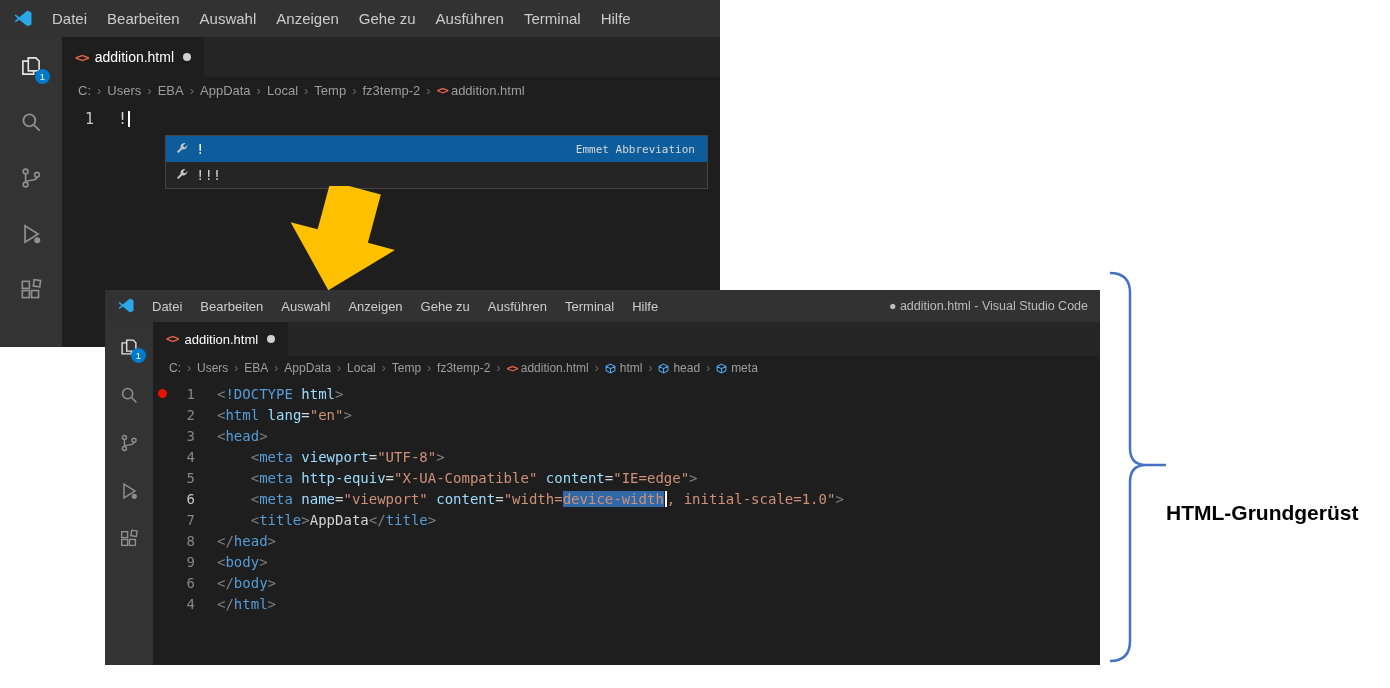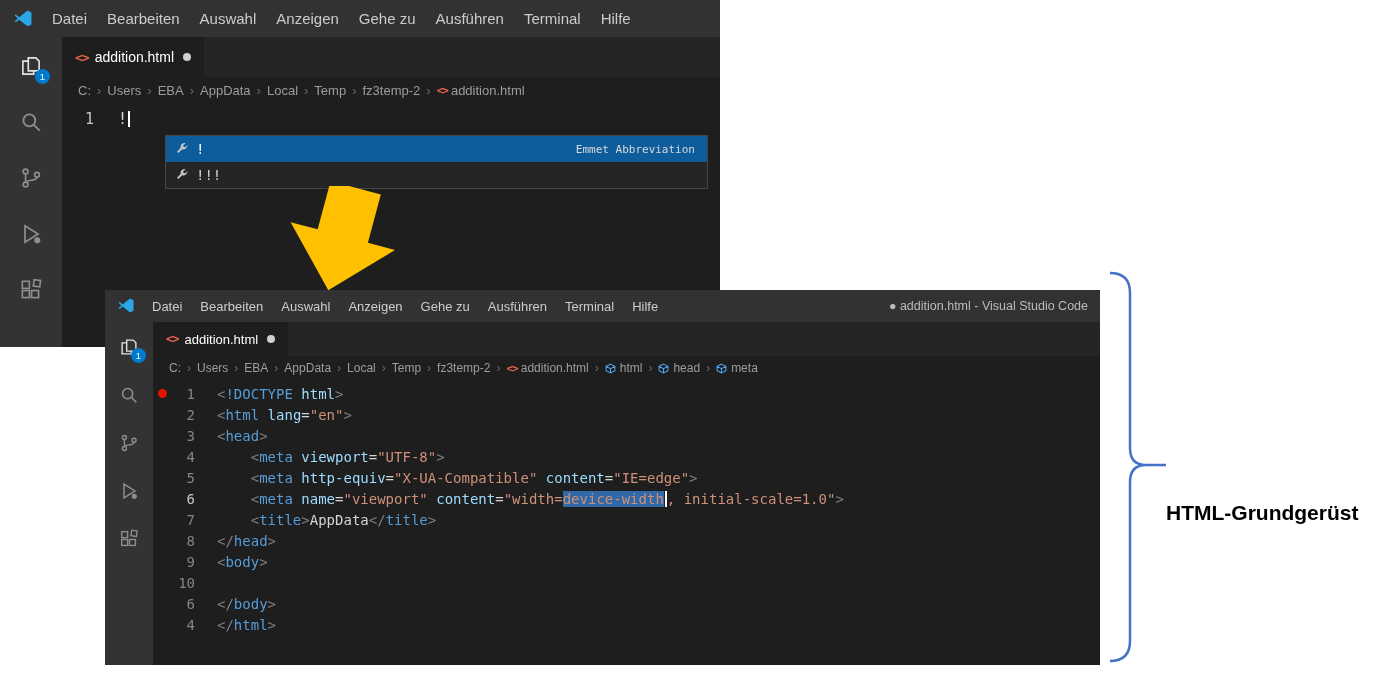--- a/index.html
+++ b/index.html
@@ -348,21 +348,20 @@
         <div class="editor">
             <div class="code-line"><span class="bp-col"><span class="bp"></span></span><span class="ln">1</span><span class="tk p">&lt;</span><span class="tk t">!DOCTYPE</span><span class="tk w"> </span><span class="tk a">html</span><span class="tk p">&gt;</span></div>
             <div class="code-line"><span class="bp-col"></span><span class="ln">2</span><span class="tk p">&lt;</span><span class="tk t">html</span><span class="tk w"> </span><span class="tk a">lang</span><span class="tk w">=</span><span class="tk v">"en"</span><span class="tk p">&gt;</span></div>
             <div class="code-line"><span class="bp-col"></span><span class="ln">3</span><span class="tk p">&lt;</span><span class="tk t">head</span><span class="tk p">&gt;</span></div>
             <div class="code-line"><span class="bp-col"></span><span class="ln">4</span><span class="tk w">    </span><span class="tk p">&lt;</span><span class="tk t">meta</span><span class="tk w"> </span><span class="tk a">viewport</span><span class="tk w">=</span><span class="tk v">"UTF-8"</span><span class="tk p">&gt;</span></div>
             <div class="code-line"><span class="bp-col"></span><span class="ln">5</span><span class="tk w">    </span><span class="tk p">&lt;</span><span class="tk t">meta</span><span class="tk w"> </span><span class="tk a">http-equiv</span><span class="tk w">=</span><span class="tk v">"X-UA-Compatible"</span><span class="tk w"> </span><span class="tk a">content</span><span class="tk w">=</span><span class="tk v">"IE=edge"</span><span class="tk p">&gt;</span></div>
             <div class="code-line"><span class="bp-col"></span><span class="ln cur">6</span><span class="tk w">    </span><span class="tk p">&lt;</span><span class="tk t">meta</span><span class="tk w"> </span><span class="tk a">name</span><span class="tk w">=</span><span class="tk v">"viewport"</span><span class="tk w"> </span><span class="tk a">content</span><span class="tk w">=</span><span class="tk v">"width=</span><span class="tk v sel">device-width</span><span class="tk caret"></span><span class="tk v">, initial-scale=1.0"</span><span class="tk p">&gt;</span></div>
             <div class="code-line"><span class="bp-col"></span><span class="ln">7</span><span class="tk w">    </span><span class="tk p">&lt;</span><span class="tk t">title</span><span class="tk p">&gt;</span><span class="tk w">AppData</span><span class="tk p">&lt;/</span><span class="tk t">title</span><span class="tk p">&gt;</span></div>
             <div class="code-line"><span class="bp-col"></span><span class="ln">8</span><span class="tk p">&lt;/</span><span class="tk t">head</span><span class="tk p">&gt;</span></div>
             <div class="code-line"><span class="bp-col"></span><span class="ln">9</span><span class="tk p">&lt;</span><span class="tk t">body</span><span class="tk p">&gt;</span></div>
-            <div class="code-line"><span class="bp-col"></span><span class="ln">10</span></div>
             <div class="code-line"><span class="bp-col"></span><span class="ln">6</span><span class="tk p">&lt;/</span><span class="tk t">body</span><span class="tk p">&gt;</span></div>
             <div class="code-line"><span class="bp-col"></span><span class="ln">4</span><span class="tk p">&lt;/</span><span class="tk t">html</span><span class="tk p">&gt;</span></div>
           </div>
       </div>
     </div>
   </div>
 
   <svg class="brace-svg" width="90" height="410" viewBox="0 0 90 410">
     <path d="M10 10 Q30 10 30 30 L30 185 Q30 202 46 202 Q30 202 30 219 L30 378 Q30 398 10 398 M46 202 L66 202" fill="none" stroke-width="2.5" stroke="#4472C4"></path>
   </svg>

